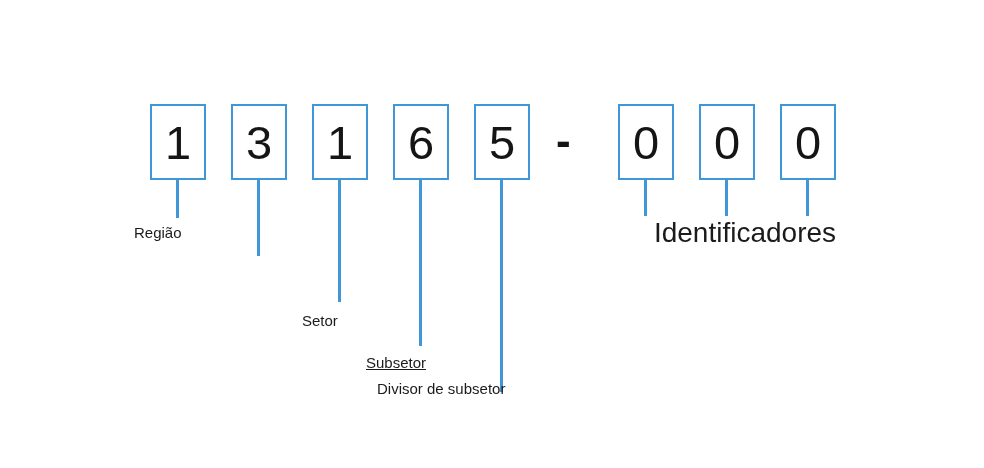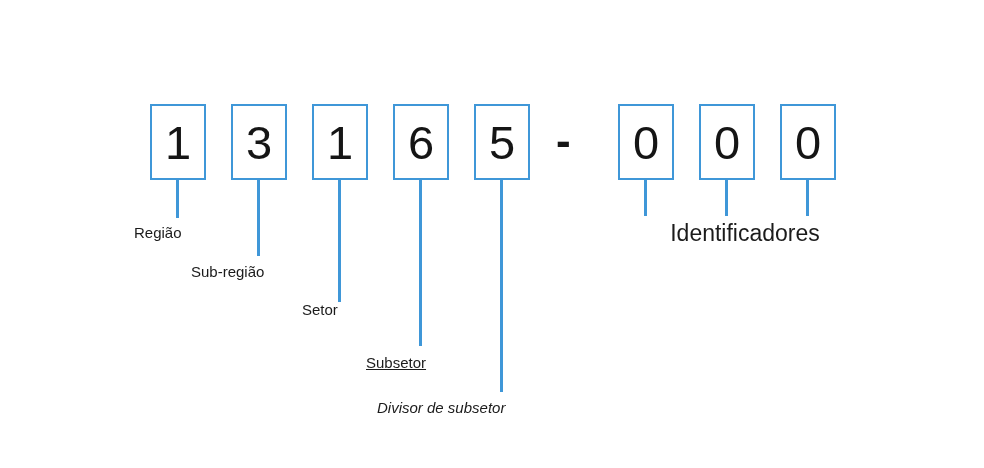--- a/index.html
+++ b/index.html
@@ -66,21 +66,21 @@
     position: absolute;
     font-family: "Liberation Sans", sans-serif;
     font-size: 15px;
     line-height: 27px;
     color: #1b1b1b;
     white-space: nowrap;
   }
   .label-block {
     position: absolute;
     font-family: "Liberation Sans", sans-serif;
-    font-size: 23px;
+    font-size: 28px;
     line-height: 28px;
     color: #1b1b1b;
     text-align: center;
     white-space: nowrap;
   }
   .label-block .line {
     display: block;
   }
 </style>
 </head>
@@ -120,22 +120,21 @@
   <div class="leader" style="left:257px; top:180px; height:76px;"></div>
   <div class="leader" style="left:338px; top:180px; height:122px;"></div>
   <div class="leader" style="left:419px; top:180px; height:166px;"></div>
   <div class="leader" style="left:500px; top:180px; height:212px;"></div>
 
   <div class="leader" style="left:644px; top:180px; height:36px;"></div>
   <div class="leader" style="left:725px; top:180px; height:36px;"></div>
   <div class="leader" style="left:806px; top:180px; height:36px;"></div>
 
   <div class="label" style="left:134px; top:219px;">Região</div>
-  <div class="label" style="left:191px; top:258px;">Sub-região</div>
-  <div class="label" style="left:302px; top:296px;">Setor</div>
+  <div class="label" style="left:302px; top:307px;">Setor</div>
   <div class="label" style="left:366px; top:349px;text-decoration:underline;">Subsetor</div>
-  <div class="label" style="left:377px; top:394px;font-style:italic;">Divisor de subsetor</div>
+  <div class="label" style="left:377px; top:375px;">Divisor de subsetor</div>
 
   <div class="label-block" style="left:620px; top:219px; width:250px;">
     <span class="line">Identificadores</span>
   </div>
 
 </div>
 
 </body></html>

